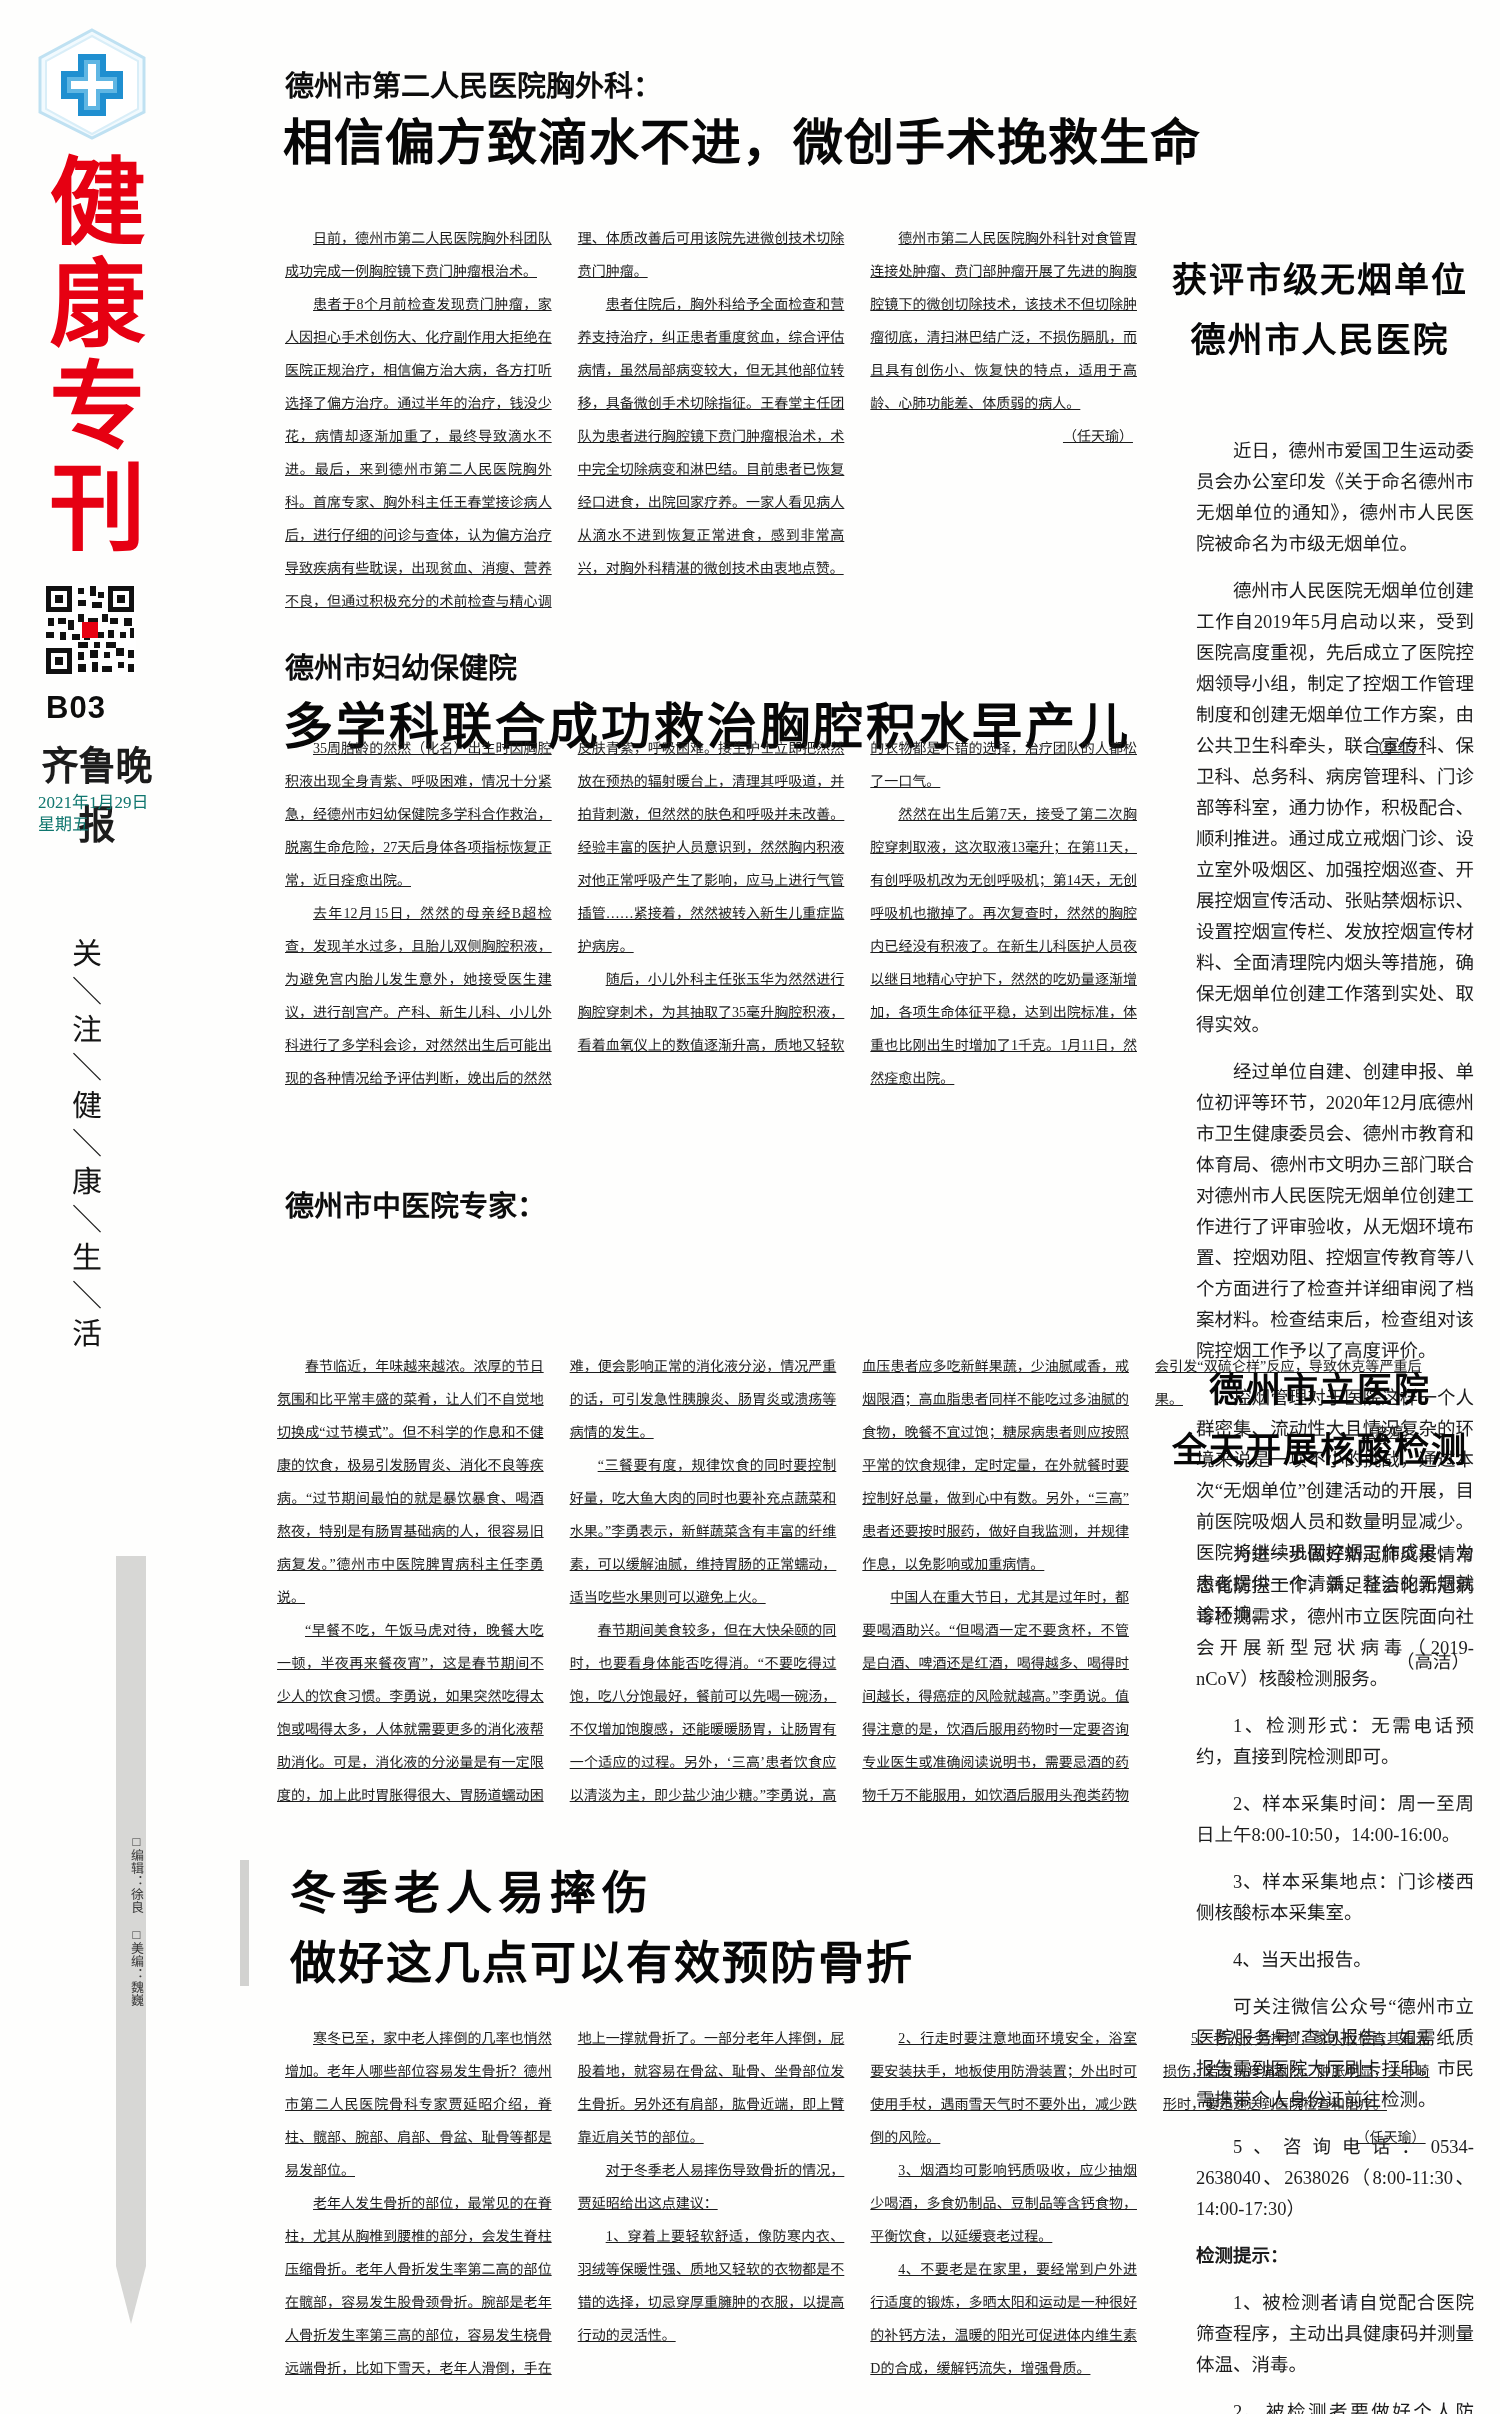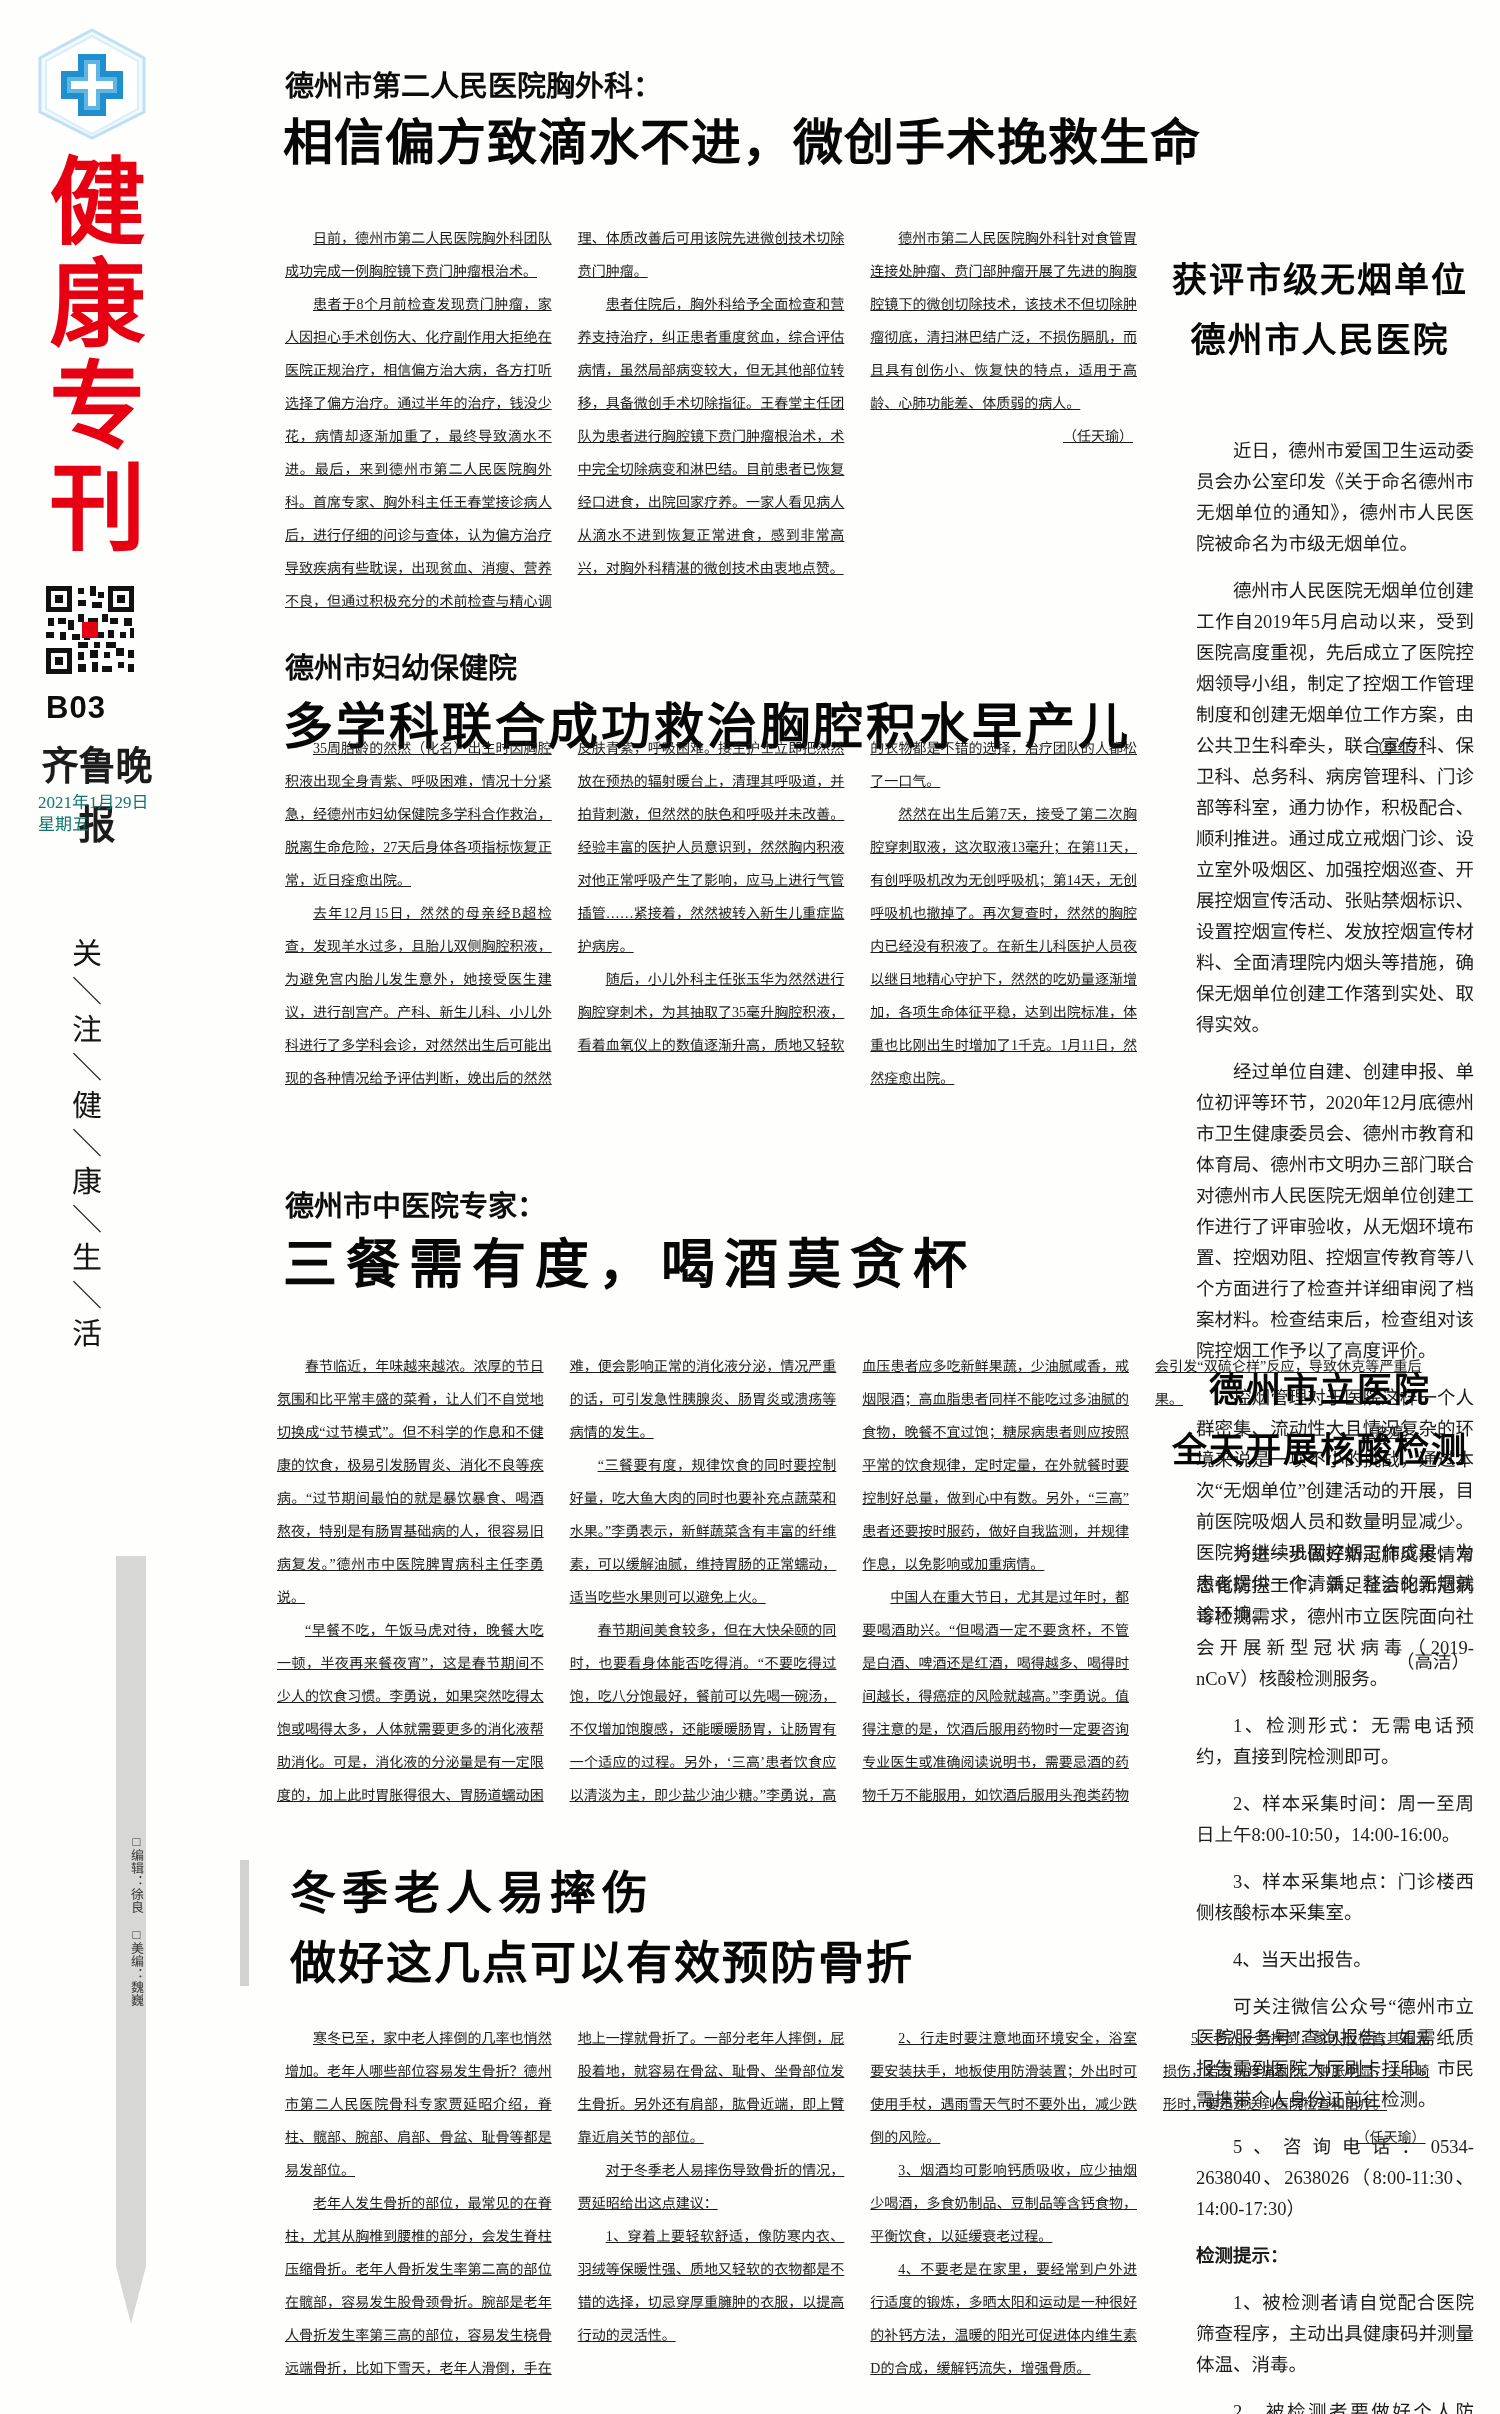--- a/index.html
+++ b/index.html
@@ -144,21 +144,20 @@
   <div class="abs headline" style="left:283px;top:686px;font-size:50px;letter-spacing:3px;">多学科联合成功救治胸腔积水早产儿</div>
   <div class="abs body-cols" style="left:285px;top:732px;width:852px;height:386px;column-count:3;">
     <p>35周胎龄的然然（化名）出生时因胸腔积液出现全身青紫、呼吸困难，情况十分紧急，经德州市妇幼保健院多学科合作救治，脱离生命危险，27天后身体各项指标恢复正常，近日痊愈出院。</p>
     <p>去年12月15日，然然的母亲经B超检查，发现羊水过多，且胎儿双侧胸腔积液，为避免宫内胎儿发生意外，她接受医生建议，进行剖宫产。产科、新生儿科、小儿外科进行了多学科会诊，对然然出生后可能出现的各种情况给予评估判断，娩出后的然然皮肤青紫，呼吸困难。接生护士立即把然然放在预热的辐射暖台上，清理其呼吸道，并拍背刺激，但然然的肤色和呼吸并未改善。经验丰富的医护人员意识到，然然胸内积液对他正常呼吸产生了影响，应马上进行气管插管……紧接着，然然被转入新生儿重症监护病房。</p>
     <p>随后，小儿外科主任张玉华为然然进行胸腔穿刺术，为其抽取了35毫升胸腔积液，看着血氧仪上的数值逐渐升高，质地又轻软的衣物都是不错的选择，治疗团队的人都松了一口气。</p>
     <p>然然在出生后第7天，接受了第二次胸腔穿刺取液，这次取液13毫升；在第11天，有创呼吸机改为无创呼吸机；第14天，无创呼吸机也撤掉了。再次复查时，然然的胸腔内已经没有积液了。在新生儿科医护人员夜以继日地精心守护下，然然的吃奶量逐渐增加，各项生命体征平稳，达到出院标准，体重也比刚出生时增加了1千克。1月11日，然然痊愈出院。</p>
     <p class="byline">（李红）</p>
   </div>
 
   <div class="abs kicker" style="left:285px;top:1182px;">德州市中医院专家：</div>
-  <div class="abs headline" style="left:283px;top:1220px;font-size:54px;letter-spacing:9px;">三餐需有度，喝酒莫贪杯</div>
   <div class="abs body-cols" style="left:277px;top:1350px;width:852px;height:468px;column-count:3;">
     <p>春节临近，年味越来越浓。浓厚的节日氛围和比平常丰盛的菜肴，让人们不自觉地切换成“过节模式”。但不科学的作息和不健康的饮食，极易引发肠胃炎、消化不良等疾病。“过节期间最怕的就是暴饮暴食、喝酒熬夜，特别是有肠胃基础病的人，很容易旧病复发。”德州市中医院脾胃病科主任李勇说。</p>
     <p>“早餐不吃，午饭马虎对待，晚餐大吃一顿，半夜再来餐夜宵”，这是春节期间不少人的饮食习惯。李勇说，如果突然吃得太饱或喝得太多，人体就需要更多的消化液帮助消化。可是，消化液的分泌量是有一定限度的，加上此时胃胀得很大、胃肠道蠕动困难，便会影响正常的消化液分泌，情况严重的话，可引发急性胰腺炎、肠胃炎或溃疡等病情的发生。</p>
     <p>“三餐要有度，规律饮食的同时要控制好量，吃大鱼大肉的同时也要补充点蔬菜和水果。”李勇表示，新鲜蔬菜含有丰富的纤维素，可以缓解油腻，维持胃肠的正常蠕动，适当吃些水果则可以避免上火。</p>
     <p>春节期间美食较多，但在大快朵颐的同时，也要看身体能否吃得消。“不要吃得过饱，吃八分饱最好，餐前可以先喝一碗汤，不仅增加饱腹感，还能暖暖肠胃，让肠胃有一个适应的过程。另外，‘三高’患者饮食应以清淡为主，即少盐少油少糖。”李勇说，高血压患者应多吃新鲜果蔬，少油腻咸香，戒烟限酒；高血脂患者同样不能吃过多油腻的食物，晚餐不宜过饱；糖尿病患者则应按照平常的饮食规律，定时定量，在外就餐时要控制好总量，做到心中有数。另外，“三高”患者还要按时服药，做好自我监测，并规律作息，以免影响或加重病情。</p>
     <p>中国人在重大节日，尤其是过年时，都要喝酒助兴。“但喝酒一定不要贪杯，不管是白酒、啤酒还是红酒，喝得越多、喝得时间越长，得癌症的风险就越高。”李勇说。值得注意的是，饮酒后服用药物时一定要咨询专业医生或准确阅读说明书，需要忌酒的药物千万不能服用，如饮酒后服用头孢类药物会引发“双硫仑样”反应，导致休克等严重后果。</p>
     <p class="byline">（李婷）</p>
   </div>
 
   <div class="abs a4-decor"></div>

